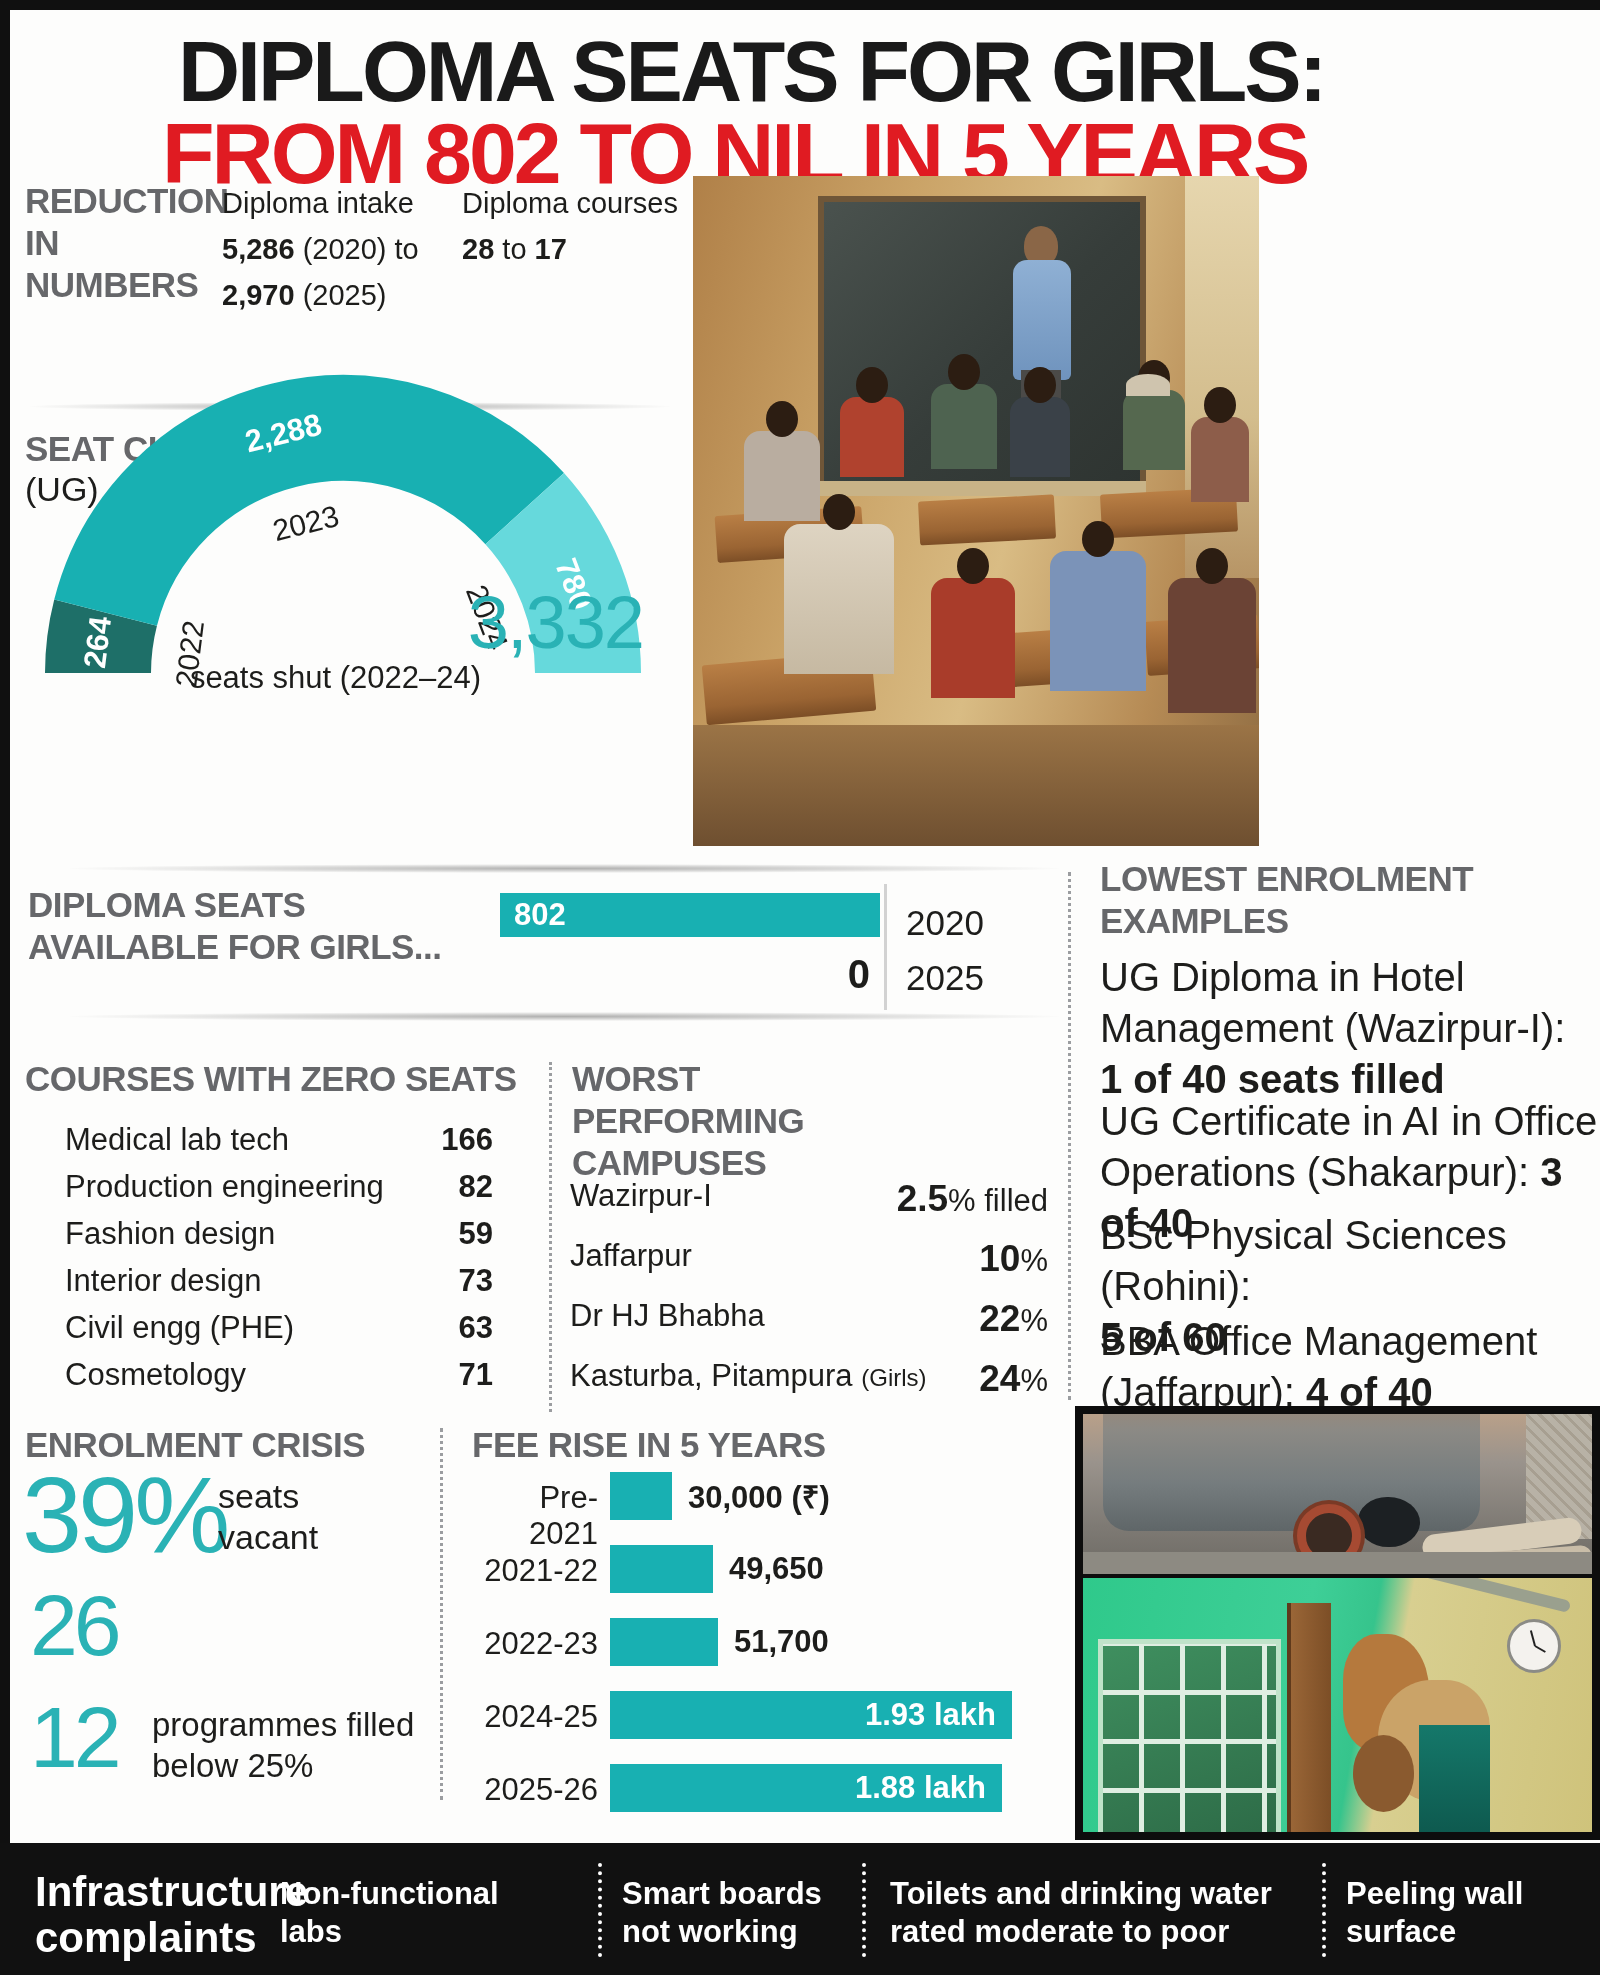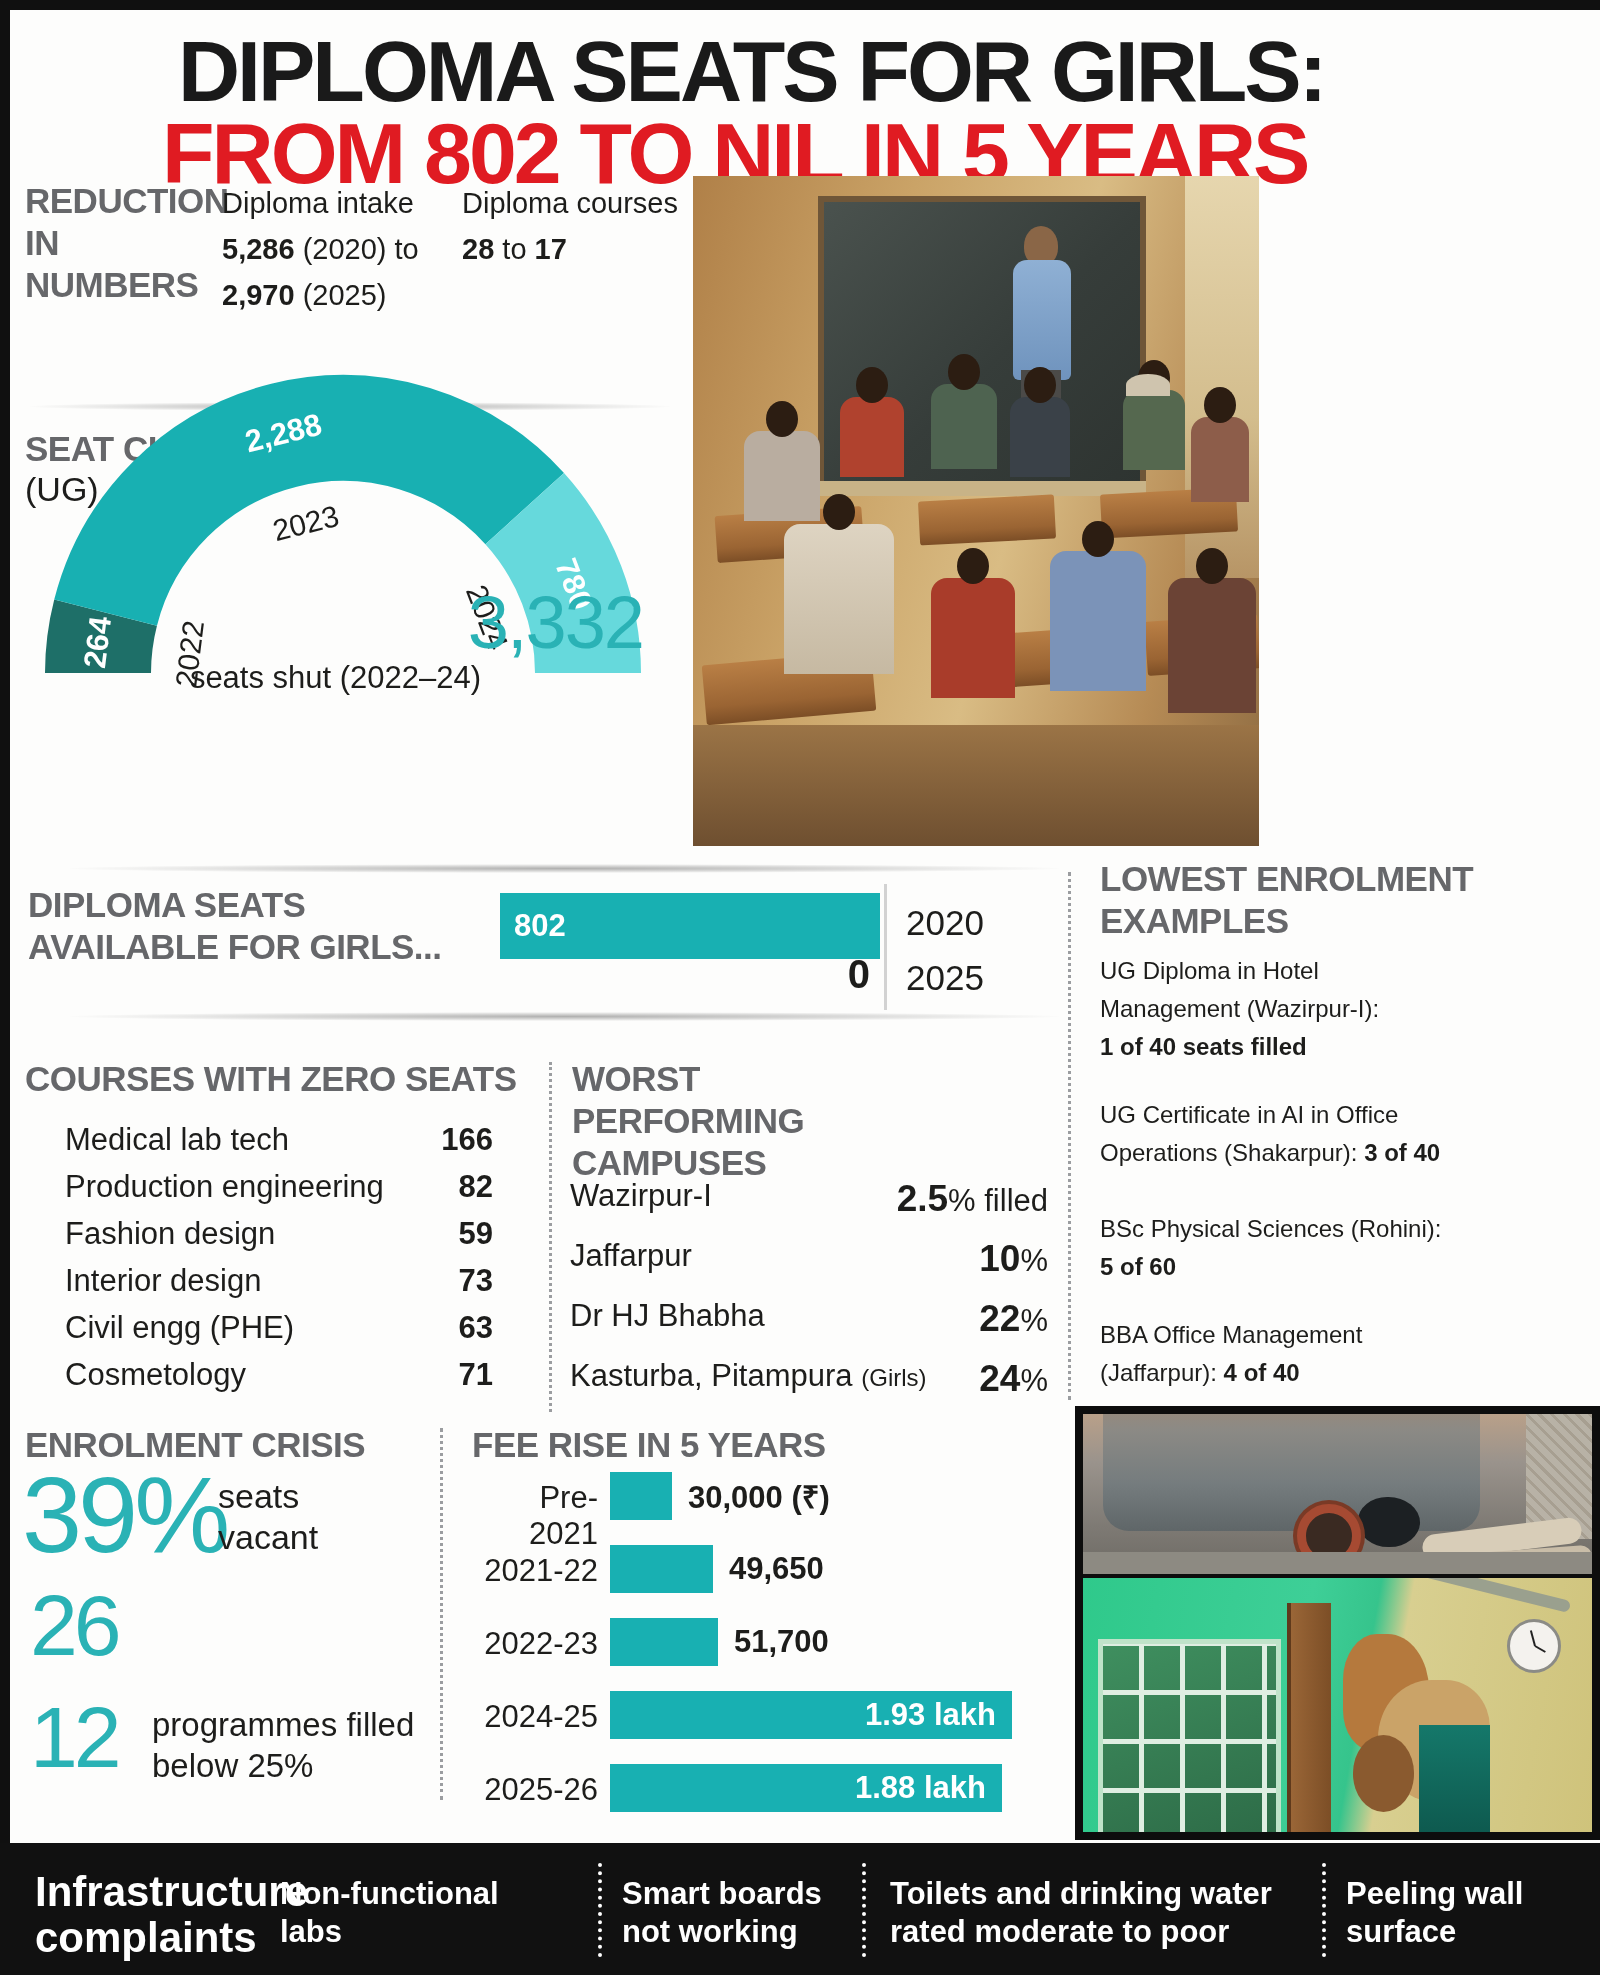--- a/index.html
+++ b/index.html
@@ -56,21 +56,21 @@
   .st5{left:76%;top:32%;width:62px;height:80px;background:#55684f;}
   .st6{left:88%;top:36%;width:58px;height:85px;background:#8d5d4a;}
   .st7{left:16%;top:52%;width:110px;height:150px;background:linear-gradient(180deg,#ded4c2,#c6b9a2);}
   .st8{left:63%;top:56%;width:96px;height:140px;background:#7b93b8;}
   .st9{left:84%;top:60%;width:88px;height:135px;background:#6b4335;}
   .st10{left:42%;top:60%;width:84px;height:120px;background:#a93c2a;}
   .cap{position:absolute;left:76.5%;top:29.5%;width:44px;height:22px;border-radius:50% 50% 0 0;background:#cfc4ae;}
   
   .girls-h{left:28px;top:884px;}
   .gbar-wrap{left:500px;top:893px;width:380px;height:57px;}
-  .gbar{position:absolute;left:0;top:0;height:66px;background:#18b0b2;}
+  .gbar{position:absolute;left:0;top:0;height:44px;background:#18b0b2;}
   .gbar span{position:absolute;left:14px;top:50%;transform:translateY(-50%);color:#fff;font-weight:700;font-size:31px;}
   .gzero{left:760px;top:952px;width:110px;text-align:right;font-size:40px;font-weight:700;}
   .gaxis{left:884px;top:884px;width:3px;height:126px;background:#d2d2d2;}
   .gyear1{left:906px;top:903px;font-size:35px;}
   .gyear2{left:906px;top:958px;font-size:35px;}
   
   .vdot{border-left:3px dotted #9b9da0;}
   .vd-right{left:1068px;top:872px;height:528px;}
   .vd-courses{left:549px;top:1062px;height:350px;}
   .vd-crisis{left:440px;top:1428px;height:372px;}
@@ -81,21 +81,21 @@
   .zc-val{position:absolute;right:0;top:0;font-weight:700;}
   
   .wc-h{left:572px;top:1058px;width:330px;}
   .wc-row{left:570px;width:478px;font-size:31px;}
   .wc-name{position:absolute;left:0;top:0;white-space:nowrap;}
   .wc-note{font-size:24px;}
   .wc-val{position:absolute;right:0;top:0;white-space:nowrap;}
   .wc-val b{font-size:37px;}
   
   .le-h{left:1100px;top:858px;width:420px;}
-  .le-item{left:1100px;width:498px;font-size:24px;line-height:38px;}
+  .le-item{left:1100px;width:498px;font-size:40px;line-height:51px;}
   .le1{top:952px;} .le2{top:1096px;} .le3{top:1210px;} .le4{top:1316px;}
   
   .photos{left:1075px;top:1406px;width:525px;height:434px;background:#0d0d0d;padding:0;}
   .photo{position:absolute;left:8px;width:509px;overflow:hidden;}
   .photo-pipe{top:8px;height:160px;background:linear-gradient(180deg,#b9a089 0%,#9a938c 30%,#7e7a74 70%,#6d6a64 100%);}
   .pp-tank{position:absolute;left:4%;top:-25%;width:74%;height:98%;border-radius:0 0 26px 26px;background:linear-gradient(180deg,#a8886c 0%,#8c8a85 35%,#757c7e 70%,#5f6668 100%);}
   .pp-wall{position:absolute;right:0;top:0;width:13%;height:78%;background:repeating-linear-gradient(45deg,#b8b2a6 0 6px,#a79f91 6px 9px);}
   .pp-hole{position:absolute;left:54%;top:52%;width:62px;height:50px;border-radius:48% 52% 50% 50%;background:#1c2023;}
   .pp-pipe-stub{position:absolute;left:42%;top:56%;width:46px;height:46px;border-radius:50%;background:#3a2a22;border:9px solid #a64a32;box-shadow:0 0 0 4px #7a3a26;}
   .pp-pvc1{position:absolute;right:2%;bottom:14%;width:160px;height:26px;border-radius:13px;background:#d8cdb8;transform:rotate(-7deg);}

